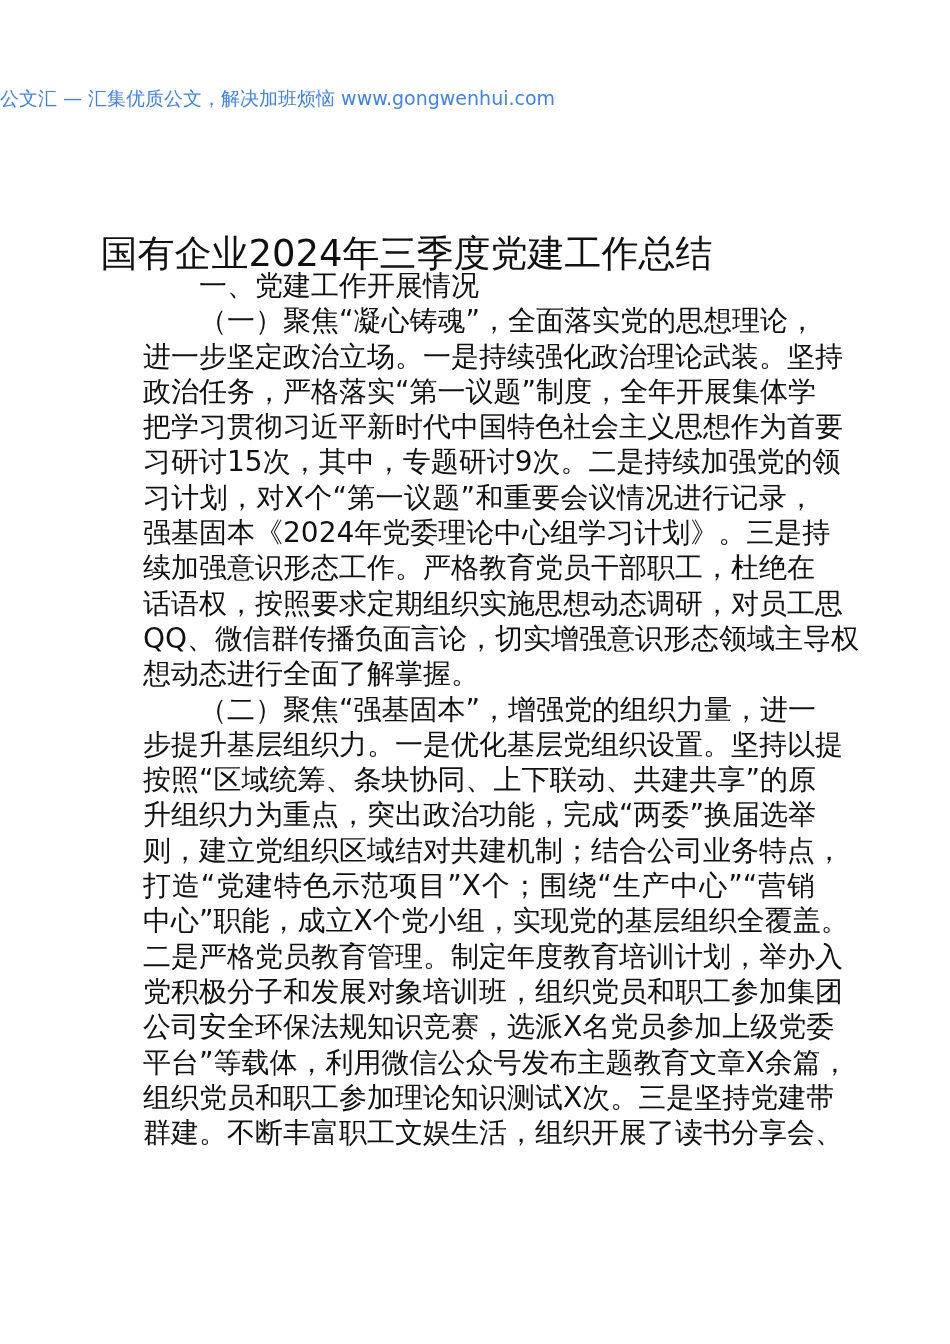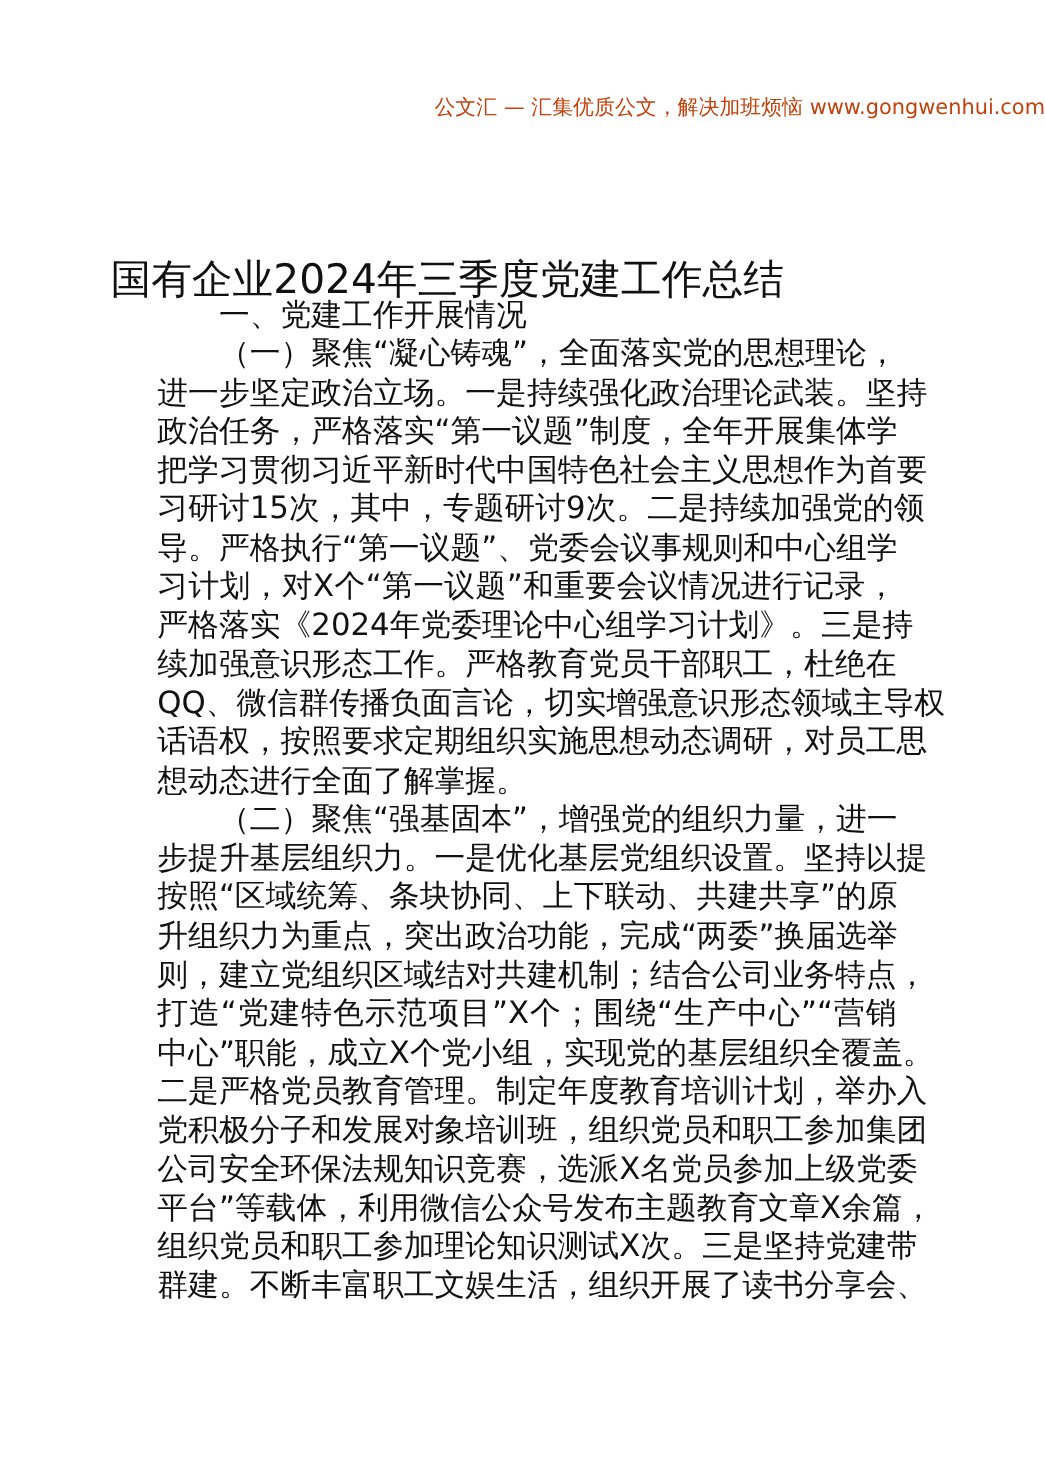--- a/index.html
+++ b/index.html
@@ -20,24 +20,24 @@
       left: 0; top: 0;
       width: 950px;
       height: 1344px;
       background: #ffffff;
     }
     .header-banner {
       position: absolute;
       top: 84px;
       left: 0;
       width: 950px;
-      text-align: right;
+      text-align: left;
       font-size: 19px;
       line-height: 28px;
-      color: #c2410c;
+      color: #3b82f6;
       letter-spacing: 0px;
       white-space: nowrap;
     }
     .doc-title {
       position: absolute;
       top: 189px;
       left: 0;
       width: 813px;
       text-align: center;
       font-size: 37px;
@@ -84,26 +84,25 @@
 
   <div class="doc-title">国有企业2024年三季度党建工作总结</div>
 
   <div class="body-text">
     <span class="line heading">一、党建工作开展情况</span>
     <span class="line indent">（一）聚焦“凝心铸魂”，全面落实党的思想理论，</span>
     <span class="line">进一步坚定政治立场。一是持续强化政治理论武装。坚持</span>
     <span class="line">政治任务，严格落实“第一议题”制度，全年开展集体学</span>
     <span class="line">把学习贯彻习近平新时代中国特色社会主义思想作为首要</span>
     <span class="line">习研讨15次，其中，专题研讨9次。二是持续加强党的领</span>
-    <span class="line">导。严格执行“第一议题”、党委会议事规则和中心组学</span>
     <span class="line">习计划，对X个“第一议题”和重要会议情况进行记录，</span>
-    <span class="line">严格落实《2024年党委理论中心组学习计划》。三是持</span>
+    <span class="line">强基固本《2024年党委理论中心组学习计划》。三是持</span>
     <span class="line">续加强意识形态工作。严格教育党员干部职工，杜绝在</span>
+    <span class="line">话语权，按照要求定期组织实施思想动态调研，对员工思</span>
     <span class="line">QQ、微信群传播负面言论，切实增强意识形态领域主导权</span>
-    <span class="line">话语权，按照要求定期组织实施思想动态调研，对员工思</span>
     <span class="line last">想动态进行全面了解掌握。</span>
     <span class="line indent">（二）聚焦“强基固本”，增强党的组织力量，进一</span>
     <span class="line">步提升基层组织力。一是优化基层党组织设置。坚持以提</span>
     <span class="line">按照“区域统筹、条块协同、上下联动、共建共享”的原</span>
     <span class="line">升组织力为重点，突出政治功能，完成“两委”换届选举</span>
     <span class="line">则，建立党组织区域结对共建机制；结合公司业务特点，</span>
     <span class="line">打造“党建特色示范项目”X个；围绕“生产中心”“营销</span>
     <span class="line">中心”职能，成立X个党小组，实现党的基层组织全覆盖。</span>
     <span class="line">二是严格党员教育管理。制定年度教育培训计划，举办入</span>
     <span class="line">党积极分子和发展对象培训班，组织党员和职工参加集团</span>

